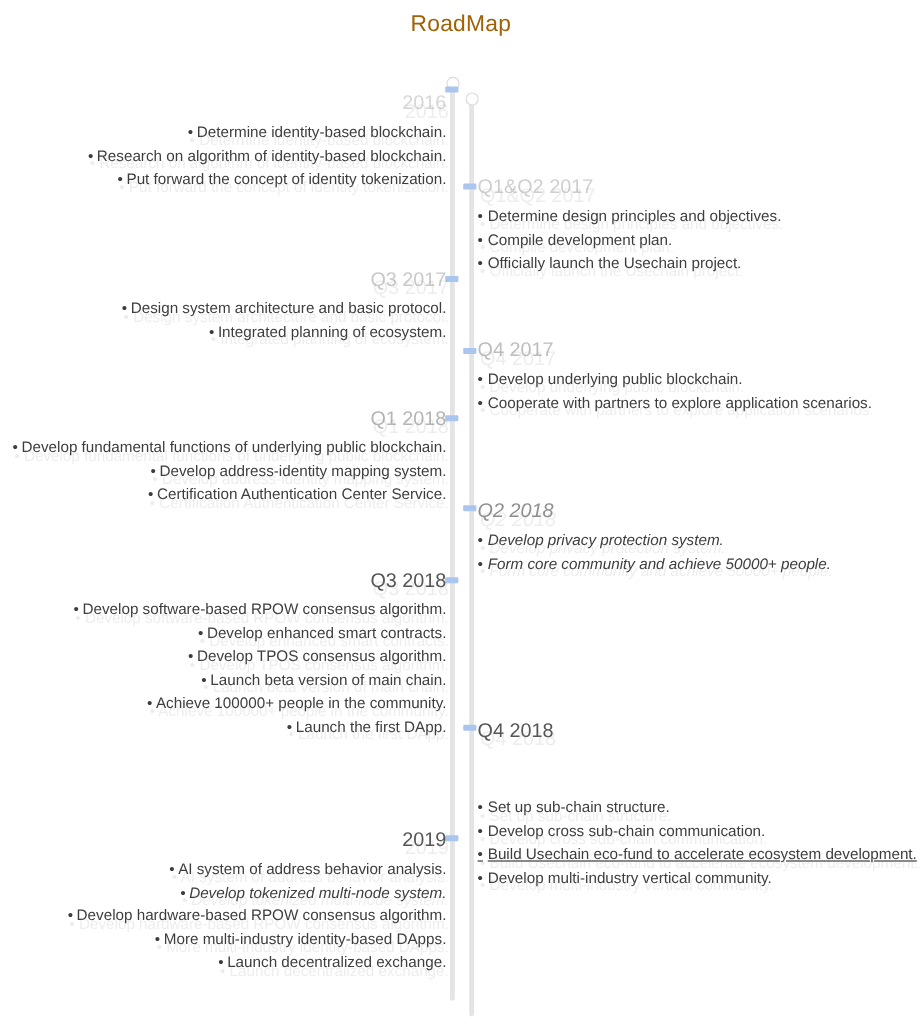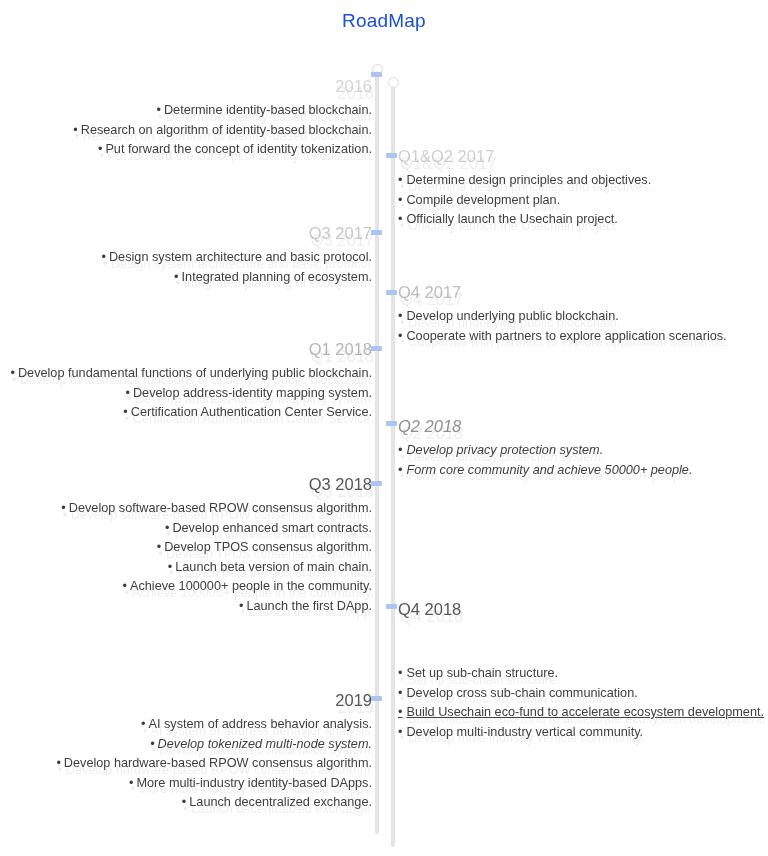--- a/index.html
+++ b/index.html
@@ -19,21 +19,21 @@
   }
 
   
   .page-title {
     position: absolute;
     top: 10px;
     left: 0;
     width: 768px;
     text-align: center;
     font-size: 19px;
-    color: #1d4ed8;
+    color: #a16207;
     letter-spacing: .2px;
     white-space: nowrap;
   }
 
   
   .rail {
     position: absolute;
     width: 4px;
     background: #e4e4e4;
     border-radius: 2px;

